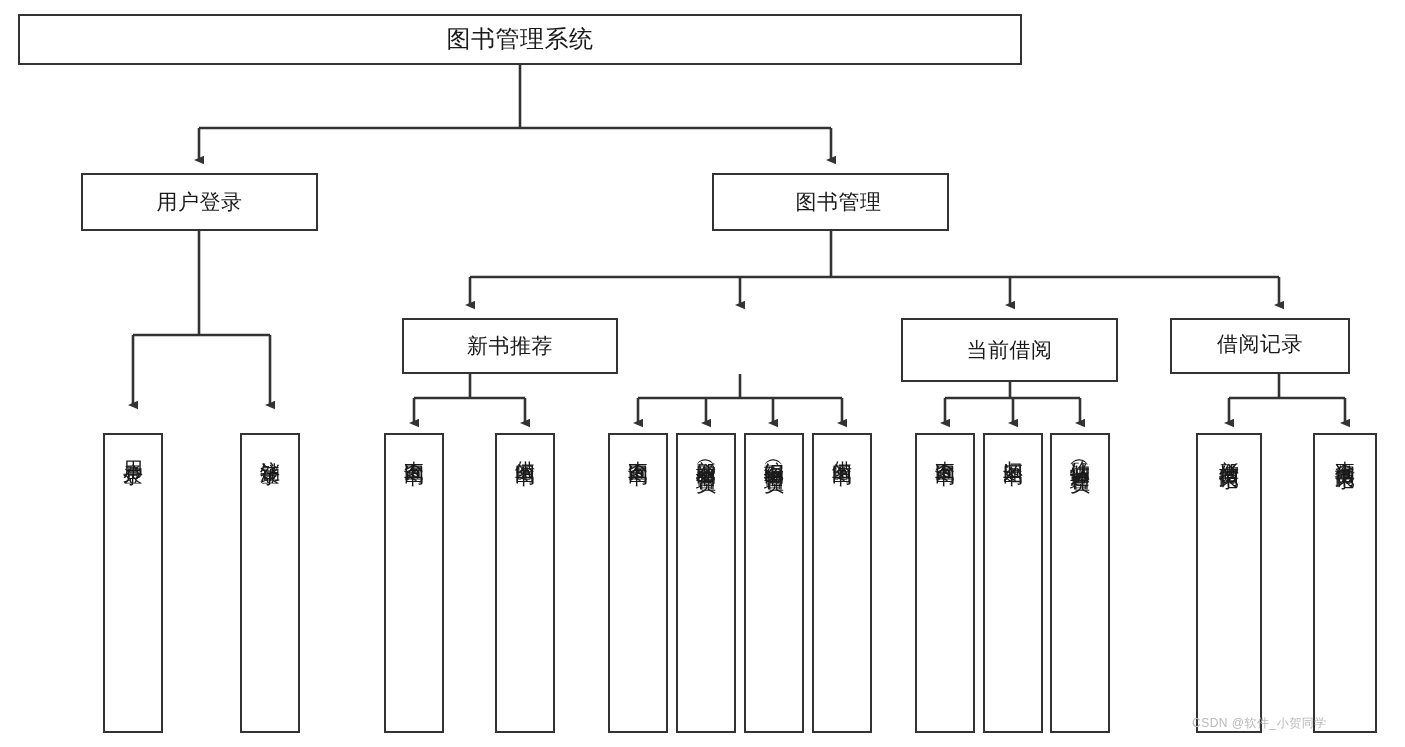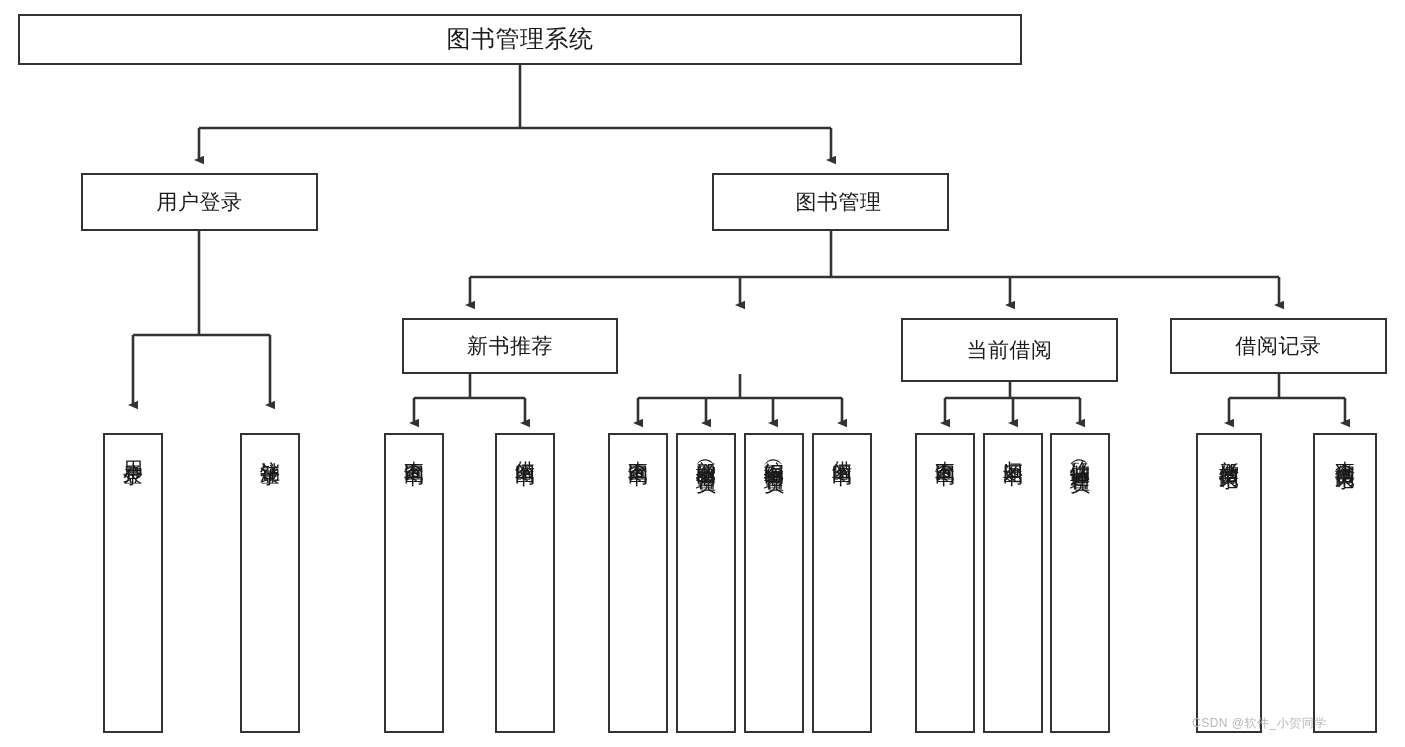--- a/index.html
+++ b/index.html
@@ -135,21 +135,21 @@
   <div class="node horiz" style="left:712px; top:173px; width:237px; height:58px;padding-left:16px;">
     <span class="node-label">图书管理</span>
   </div>
 
   <div class="node horiz" style="left:362px; top:318px; width:216px; height:56px;margin-left:40px;">
     <span class="node-label">新书推荐</span>
   </div>
   <div class="node horiz" style="left:901px; top:318px; width:217px; height:64px;">
     <span class="node-label">当前借阅</span>
   </div>
-  <div class="node horiz" style="left:1170px; top:318px; width:217px; height:56px;">
+  <div class="node horiz" style="left:1170px; top:318px; width:180px; height:56px;font-family:Liberation Mono, monospace;">
     <span class="node-label">借阅记录</span>
   </div>
 
   <div class="node vert" style="left:103px; top:433px; width:60px; height:300px;">
     <span class="node-label">用户登录</span>
   </div>
   <div class="node vert" style="left:240px; top:433px; width:60px; height:300px;">
     <span class="node-label">注销登录</span>
   </div>
 

